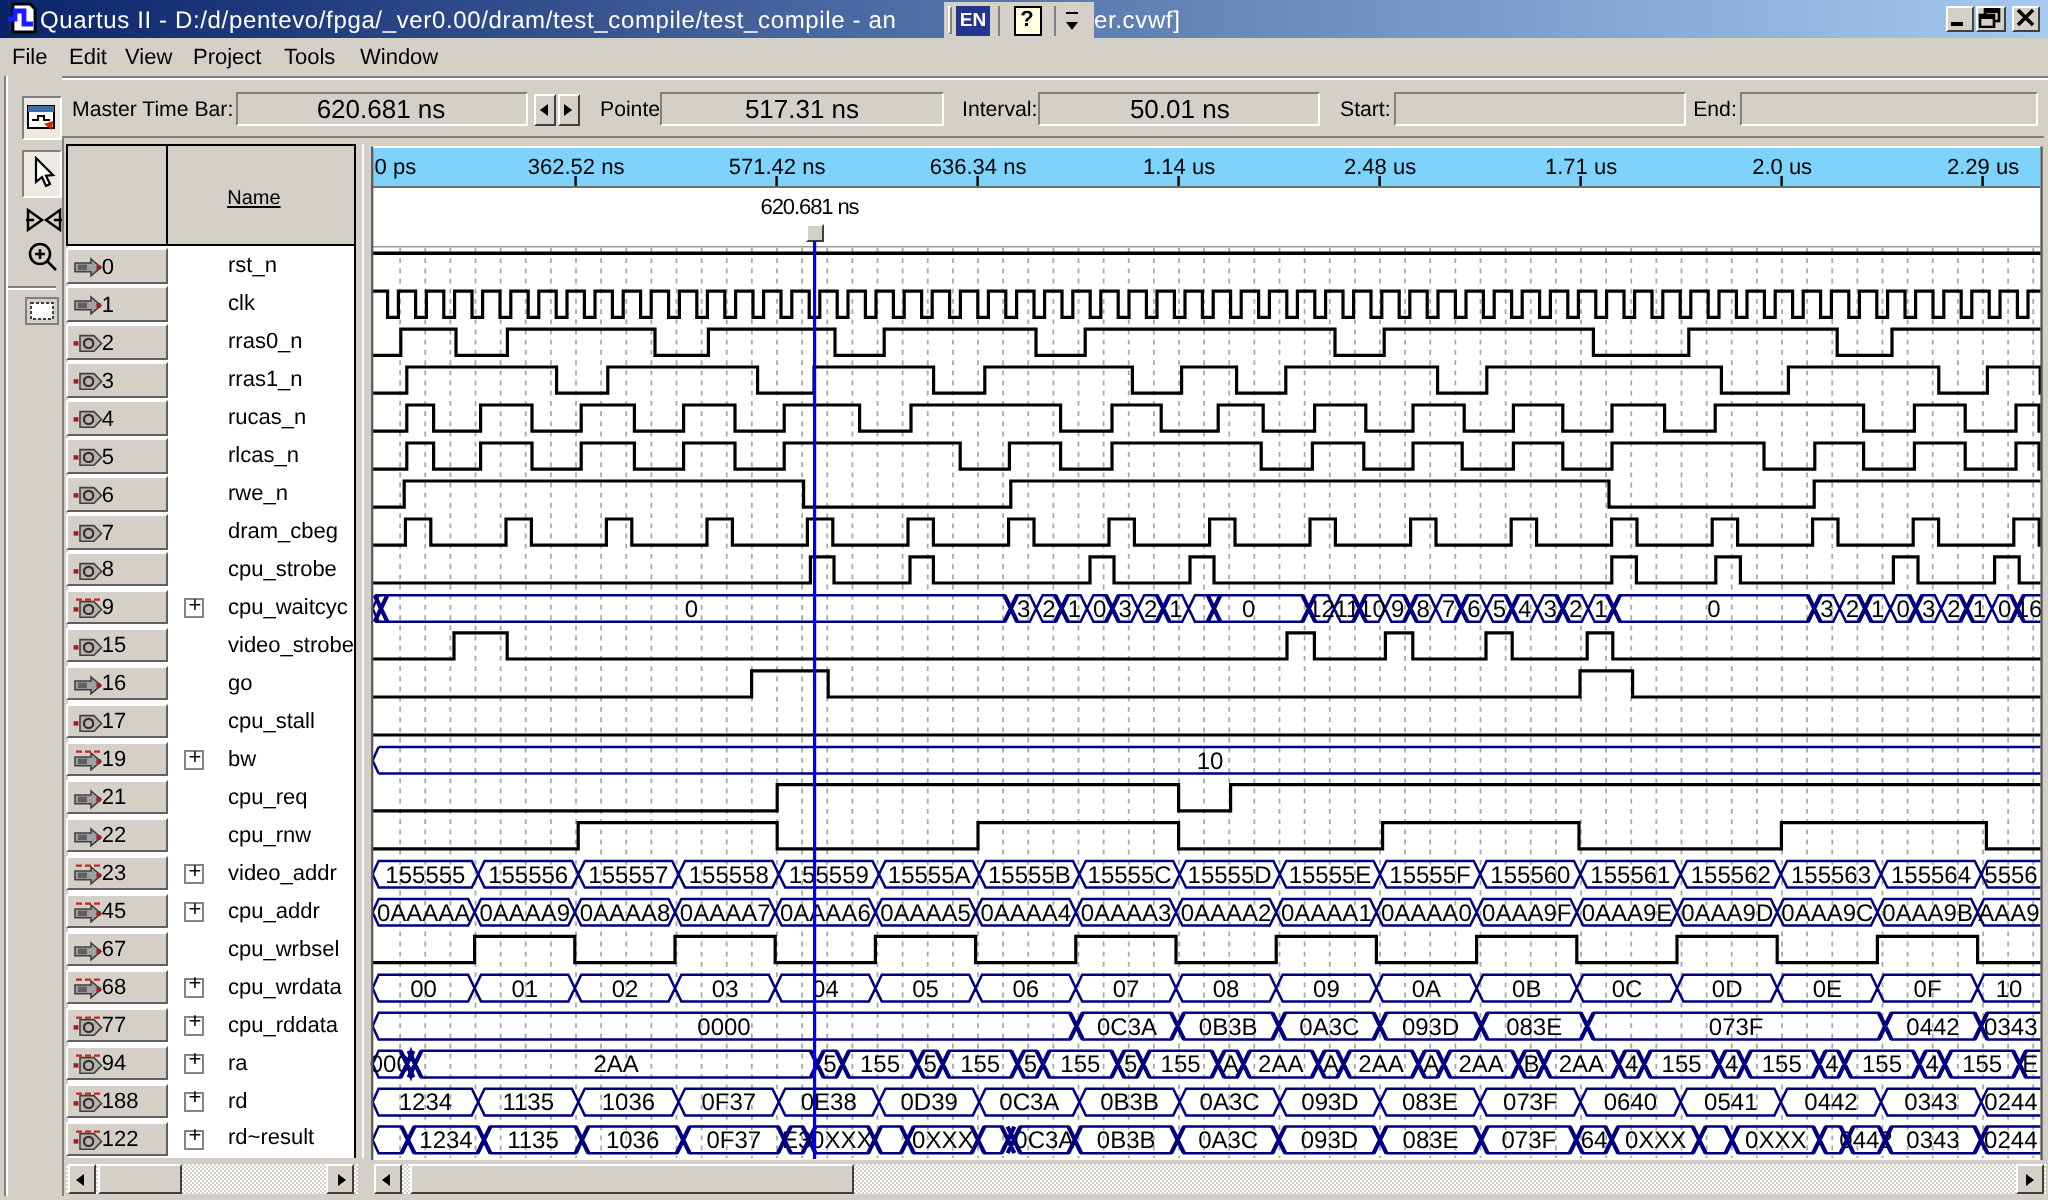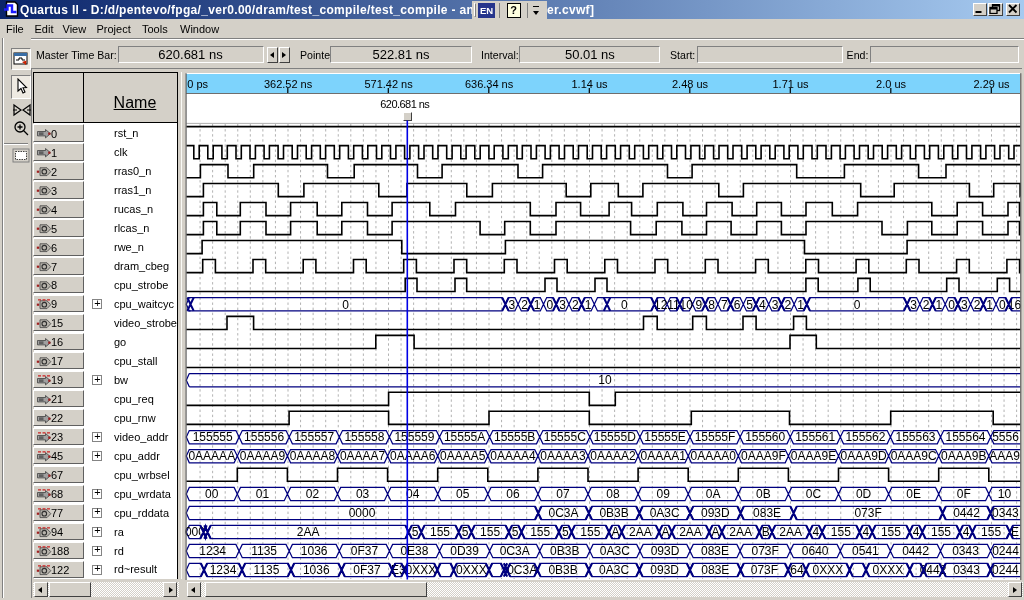--- a/index.html
+++ b/index.html
@@ -1,20 +1,20 @@
 <!DOCTYPE html>
 <html><head><meta charset="utf-8"><style>
 * { margin:0; padding:0; box-sizing:border-box; }
 body { width:1024px; height:600px; overflow:hidden; position:relative;
   font-family:"Liberation Sans",sans-serif; background:#d4d0c8; }
 .abs { position:absolute; }
 
 #title { left:0; top:0; width:1024px; height:19px;
   background:linear-gradient(90deg,#0a246a 0%,#a6caf0 100%); }
-#title .txt { position:absolute; left:20px; top:2.5px; color:#fff; font-size:12px; font-weight:bold; white-space:nowrap; letter-spacing:0.32px;}
+#title .txt { position:absolute; left:20px; top:2.5px; color:#fff; font-size:12px; font-weight:normal; white-space:nowrap; letter-spacing:0.32px;}
 .winbtn { position:absolute; top:2.5px; width:14.5px; height:13.5px; background:#d4d0c8;
   border-top:1px solid #fff; border-left:1px solid #fff; border-right:1.5px solid #404040; border-bottom:1.5px solid #404040;
   font-size:9px; text-align:center; line-height:11px; color:#000; }
 
 #menu { left:0; top:19px; width:843px; height:19px; }
 #menu span { position:absolute; top:3.5px; font-size:11px; color:#000; }
 #mb-sep { left:0; top:38px; width:1024px; height:2px; border-top:1px solid #808080; border-bottom:1px solid #fff; }
 
 .lab { position:absolute; font-size:10.6px; color:#000; top:49px; }
 .field { position:absolute; top:46px; height:17px; background:#d4d0c8;
@@ -26,21 +26,21 @@
 #spl:after { border-top:3.5px solid transparent; border-bottom:3.5px solid transparent; border-right:4px solid #000; }
 #spr:after { border-top:3.5px solid transparent; border-bottom:3.5px solid transparent; border-left:4px solid #000; }
 
 #ltool { left:0; top:38px; width:31px; height:562px; background:#d4d0c8; }
 
 #win { left:31px; top:68px; width:991px; height:530px; background:#d4d0c8;
   border-top:1.5px solid #808080; border-left:1.5px solid #808080; }
 
 #nphead { left:32.6px; top:71.8px; width:145px; height:51.6px; background:#d4d0c8; border:1.2px solid #000; }
 #nphead .div { position:absolute; left:49px; top:0; width:1.2px; height:100%; background:#000; }
-#nphead .t { position:absolute; left:80px; top:21px; font-size:16px;text-decoration:underline; }
+#nphead .t { position:absolute; left:80px; top:21px; font-size:10px;text-decoration:underline; }
 #npwhite { left:33.8px; top:123.4px; width:143.6px; height:455.4px; background:#fff; }
 #npright { left:177.3px; top:71.8px; width:1.2px; height:507px; background:#000; }
 .cell { position:absolute; left:33.4px; width:50.6px; background:#d4d0c8;
   border-top:1px solid #fff; border-left:1px solid #fff; border-right:1px solid #606060; border-bottom:1px solid #606060; }
 .cell .num { position:absolute; left:16.5px; top:2.6px; font-size:11px; }
 .plus { position:absolute; left:92px; width:10px; height:10px; background:#fff; border:1px solid #848484; }
 .plus span { position:absolute; left:1.2px; top:-3.2px; font-size:11px; color:#000; }
 .sname { position:absolute; left:114px; font-size:11px; color:#000; white-space:nowrap; }
 
 #split { left:178.5px; top:71.8px; width:7.8px; height:507px; background:#d4d0c8; }
@@ -100,21 +100,21 @@
   <span style="left:96.5px">Project</span>
     <span style="left:142px">Tools</span>
     <span style="left:180px">Window</span>
 </div>
 <div class="abs" id="mb-sep"></div>
 <span class="lab" style="left:36px">Master Time Bar:</span>
 <div class="field" style="left:117.5px;width:146px">620.681 ns</div>
 <div class="spin" id="spl" style="left:266.5px"></div>
 <div class="spin" id="spr" style="left:278.5px"></div>
 <span class="lab" style="left:300px">Pointer:</span>
-<div class="field" style="left:330px;width:142px">522.81 ns</div>
+<div class="field" style="left:330px;width:142px">517.31 ns</div>
 <span class="lab" style="left:481px">Interval:</span>
 <div class="field" style="left:519.4px;width:141px">50.01 ns</div>
 <span class="lab" style="left:670px">Start:</span>
 <div class="field" style="left:696.6px;width:146px"></div>
 <span class="lab" style="left:846.6px">End:</span>
 <div class="field" style="left:870.4px;width:149px"></div>
 <div class="abs" id="ltool">
   <div style="position:absolute;left:2px;top:0px;width:1px;height:560px;background:#808080"></div>
   <div style="position:absolute;left:3px;top:0px;width:1px;height:560px;background:#fff"></div>
   <div style="position:absolute;left:11px;top:10px;width:20px;height:22px;background:#eeeae2;border:1px solid #808080;border-bottom-color:#fff;border-right-color:#fff">

